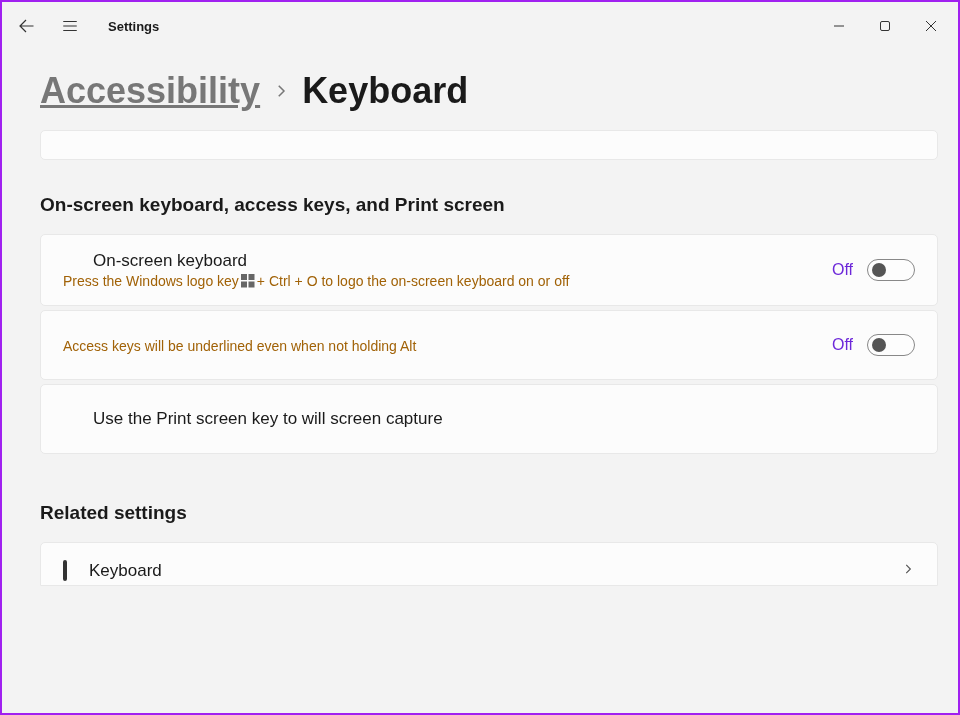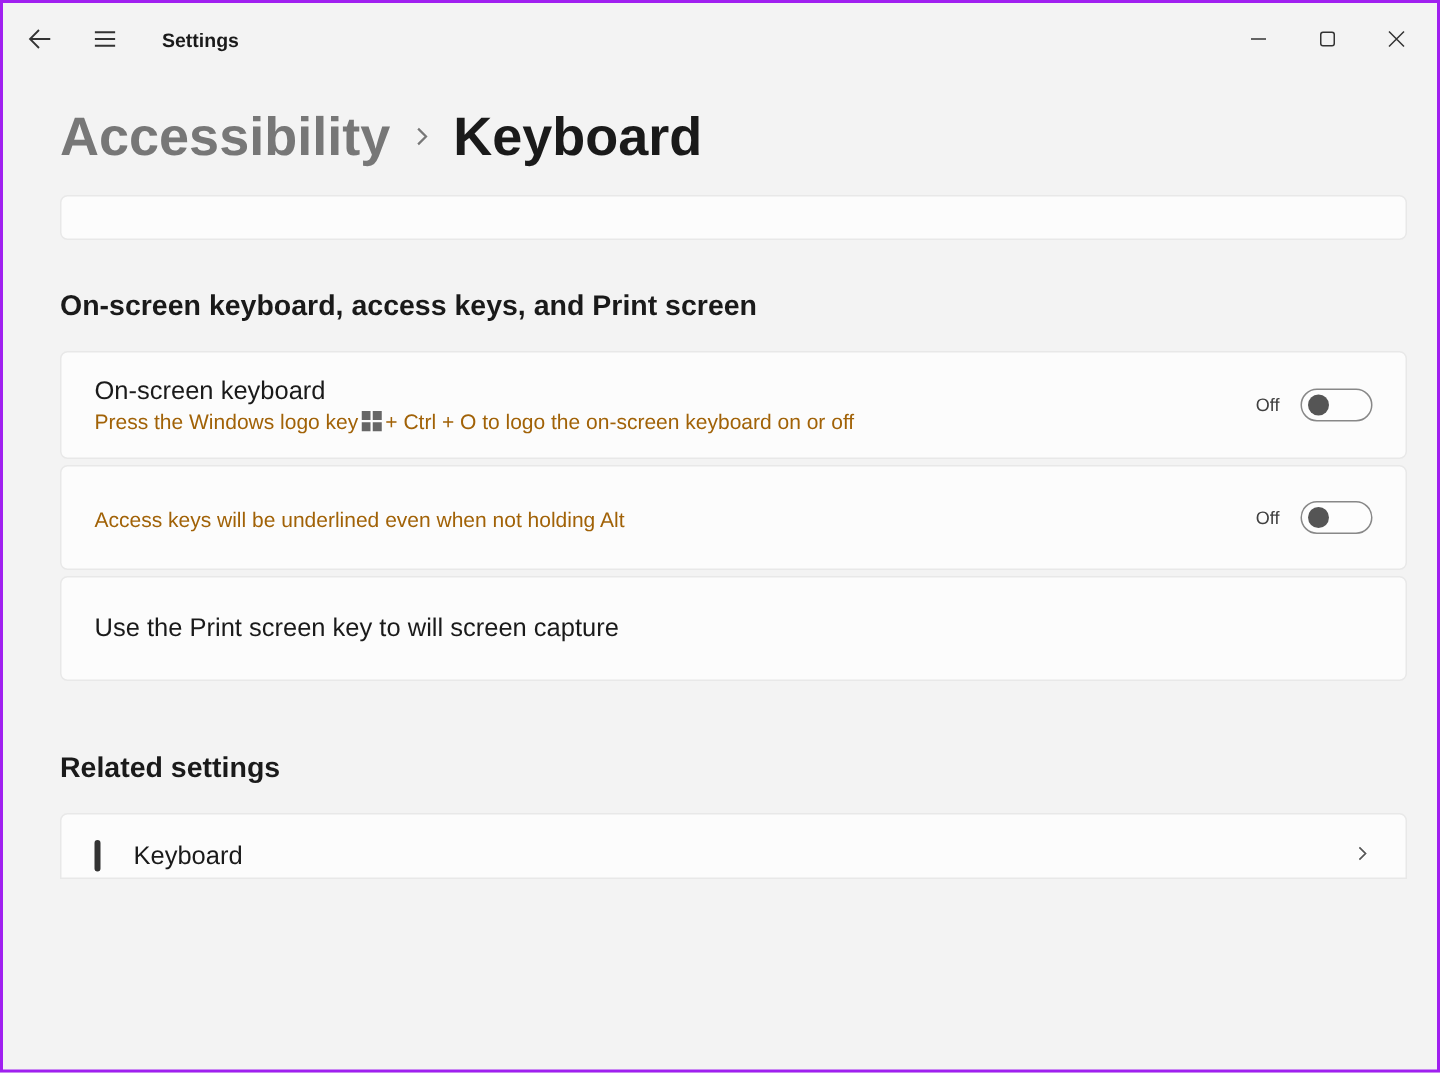--- a/index.html
+++ b/index.html
@@ -26,21 +26,21 @@
       width: 46px; height: 48px;
       display: flex; align-items: center; justify-content: center;
       cursor: pointer;
     }
 
     .breadcrumb {
       padding: 20px 38px 10px 38px;
       display: flex; align-items: center; gap: 12px;
       color: #1a1a1a;
     }
-    .breadcrumb .parent { font-size: 36px; font-weight: 600; color: #777; cursor: pointer; }
+    .breadcrumb .parent { font-size: 36px; font-weight: 600; color: #777; cursor: pointer; text-decoration: underline; }
     .breadcrumb .sep { color: #888; display:flex; align-items:center; }
     .breadcrumb .current { font-size: 36px; font-weight: 600; color: #1a1a1a; }
 
     .content { padding: 8px 20px 0 38px; height: calc(100% - 120px); overflow-y: auto; }
 
     .card-blank {
       background: #fcfcfc;
       border: 1px solid #e8e8e8;
       border-radius: 5px;
       height: 30px;
@@ -56,25 +56,25 @@
       background: #fcfcfc;
       border: 1px solid #e8e8e8;
       border-radius: 5px;
       padding: 16px 22px;
       margin-bottom: 4px;
       display: flex;
       align-items: center;
       justify-content: space-between;
       min-height: 70px;
     }
-    .setting-text .title { font-size: 17px; color: #1a1a1a; display:flex; align-items:center; flex-wrap:wrap; }
+    .setting-text .title { font-size: 17px; color: #1a1a1a; display:flex; align-items:center; flex-wrap:wrap;margin-left:30px; }
     .setting-text .desc { font-size: 14px; color: #a16207; margin-top: 2px; display:flex; align-items:center; flex-wrap:wrap; }
 
     .toggle-wrap { display: flex; align-items: center; gap: 14px; }
-    .toggle-label { font-size: 12px; color: #404040; }
+    .toggle-label { font-size: 16px; color: #6d28d9; }
 
     .toggle {
       width: 48px; height: 22px;
       border-radius: 11px;
       position: relative;
       cursor: pointer;
     }
     .toggle.off { background: #fdfdfd; border: 1px solid #888; }
     .toggle.off .knob {
       width: 14px; height: 14px; border-radius: 50%;

